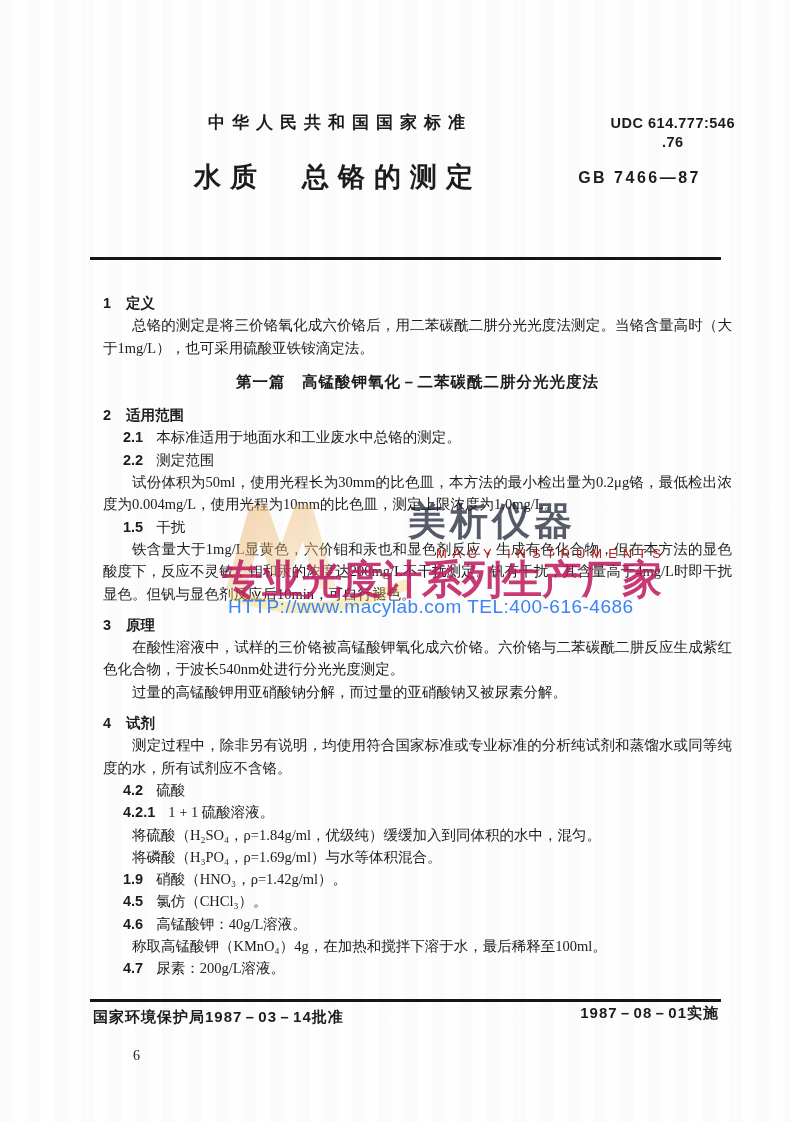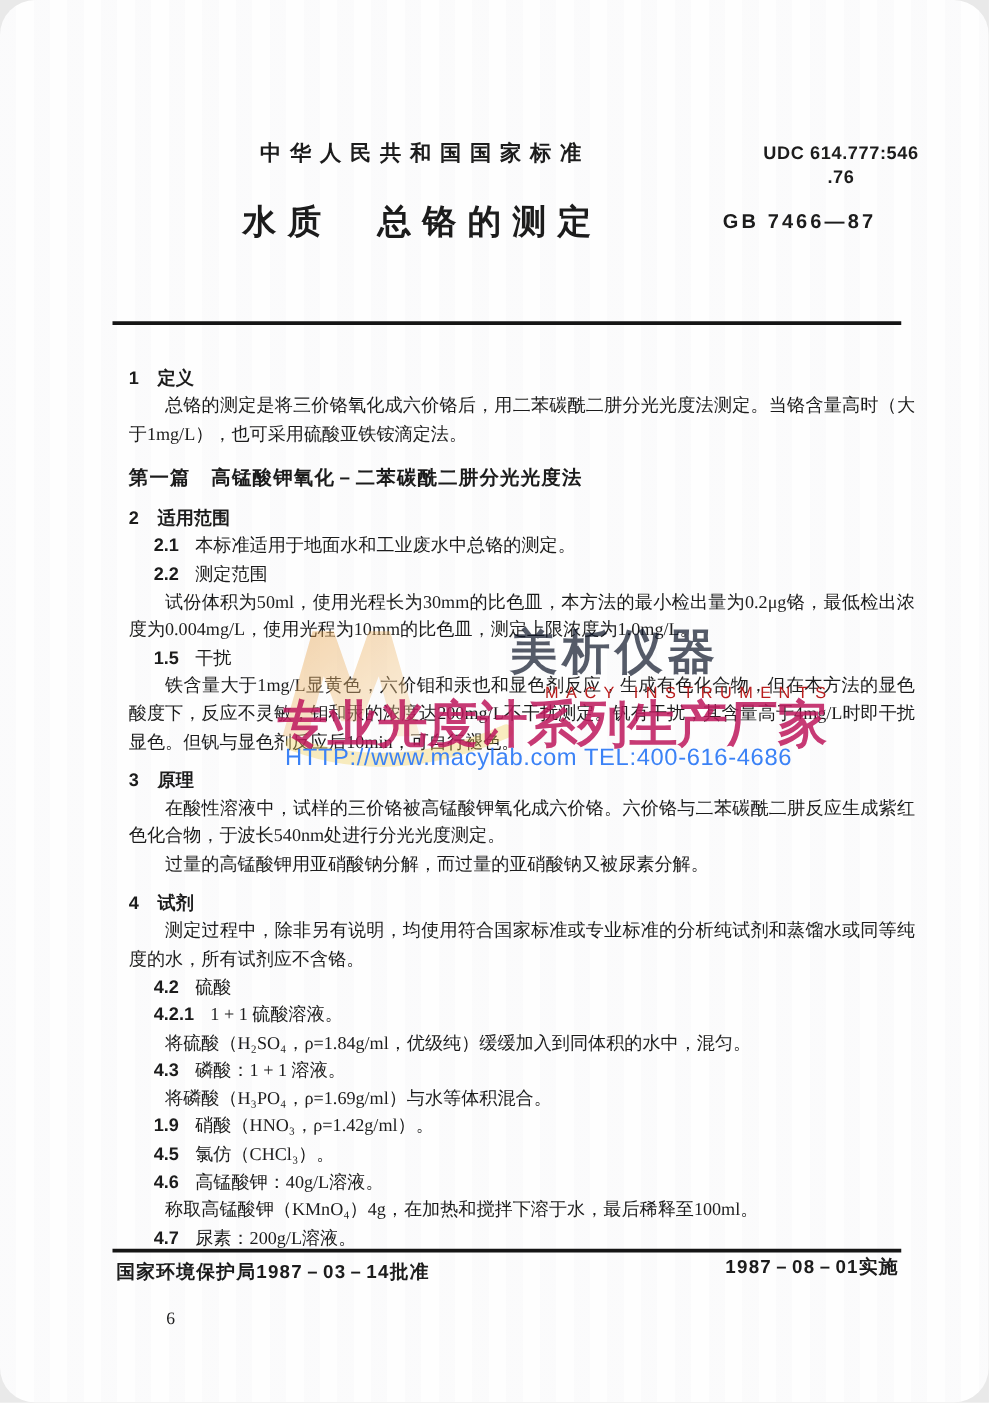--- a/index.html
+++ b/index.html
@@ -4,21 +4,20 @@
 <style>
   html,body{margin:0;padding:0;background:#e9e9e9;}
   .page{
     position:relative;
     width:791px;height:1122px;
     margin:0 auto;
     background:#fefefe;
     color:#1c1c1c;
     font-family:"Liberation Serif","DejaVu Serif",serif;
     overflow:hidden;
-    border-radius:28px;
   }
   
   .page::before{
     content:"";position:absolute;inset:0;pointer-events:none;
     background:repeating-linear-gradient(90deg,
       rgba(120,120,150,0.025) 0 13px, rgba(0,0,0,0) 13px 27px);
   }
 
   
   .std-label{
@@ -63,21 +62,21 @@
   }
   .clause-head .num{margin-right:15px;}
   .sub-clause{padding-left:20px;}
   .sub-clause .num{
     font-family:"Liberation Sans","DejaVu Sans",sans-serif;
     font-weight:bold;margin-right:13px;
   }
   .para{margin:0;text-indent:2em;}
   .part-title{
     font-family:Liberation Mono, monospace;
-    font-weight:bold;font-size:15.5px;
+    font-weight:bold;font-size:15.5px;text-align:center;
     margin:13px 0 10px;letter-spacing:1px;
   }
 
   
   .wm{position:absolute;pointer-events:none;
       font-family:"Liberation Sans","DejaVu Sans",sans-serif;white-space:nowrap;}
   .wm-logo{left:220px;top:497px;width:195px;height:120px;opacity:0.55;}
   .wm-brand{left:408px;top:496px;font-size:38px;font-weight:bold;
             color:#0f172a;opacity:0.7;letter-spacing:4px;}
   .wm-brand-en{left:436px;top:546px;font-size:13px;color:#b91c1c;
@@ -136,21 +135,20 @@
       <div class="sub-clause"><span class="num">1.5</span><span>干扰</span></div>
       <p class="para">铁含量大于1mg/L显黄色，六价钼和汞也和显色剂反应，生成有色化合物，但在本方法的显色酸度下，反应不灵敏，钼和汞的浓度达200mg/L不干扰测定。钒有干扰，其含量高于4mg/L时即干扰显色。但钒与显色剂反应后10min，可自行褪色。</p>
       <div class="clause-head"><span class="num">3</span><span>原理</span></div>
       <p class="para">在酸性溶液中，试样的三价铬被高锰酸钾氧化成六价铬。六价铬与二苯碳酰二肼反应生成紫红色化合物，于波长540nm处进行分光光度测定。</p>
       <p class="para">过量的高锰酸钾用亚硝酸钠分解，而过量的亚硝酸钠又被尿素分解。</p>
       <div class="clause-head"><span class="num">4</span><span>试剂</span></div>
       <p class="para">测定过程中，除非另有说明，均使用符合国家标准或专业标准的分析纯试剂和蒸馏水或同等纯度的水，所有试剂应不含铬。</p>
       <div class="sub-clause"><span class="num">4.2</span><span>硫酸</span></div>
       <div class="sub-clause"><span class="num">4.2.1</span><span>1 + 1 硫酸溶液。</span></div>
       <p class="para">将硫酸（H₂SO₄，ρ=1.84g/ml，优级纯）缓缓加入到同体积的水中，混匀。</p>
-      <div class="sub-clause"><span class="num">4.3</span><span>磷酸：1 + 1 溶液。</span></div>
       <p class="para">将磷酸（H₃PO₄，ρ=1.69g/ml）与水等体积混合。</p>
       <div class="sub-clause"><span class="num">1.9</span><span>硝酸（HNO₃，ρ=1.42g/ml）。</span></div>
       <div class="sub-clause"><span class="num">4.5</span><span>氯仿（CHCl₃）。</span></div>
       <div class="sub-clause"><span class="num">4.6</span><span>高锰酸钾：40g/L溶液。</span></div>
       <p class="para">称取高锰酸钾（KMnO₄）4g，在加热和搅拌下溶于水，最后稀释至100ml。</p>
       <div class="sub-clause"><span class="num">4.7</span><span>尿素：200g/L溶液。</span></div>
     </div>
 
   <svg class="wm wm-logo" viewBox="0 0 195 120" xmlns="http://www.w3.org/2000/svg">
     <defs>

